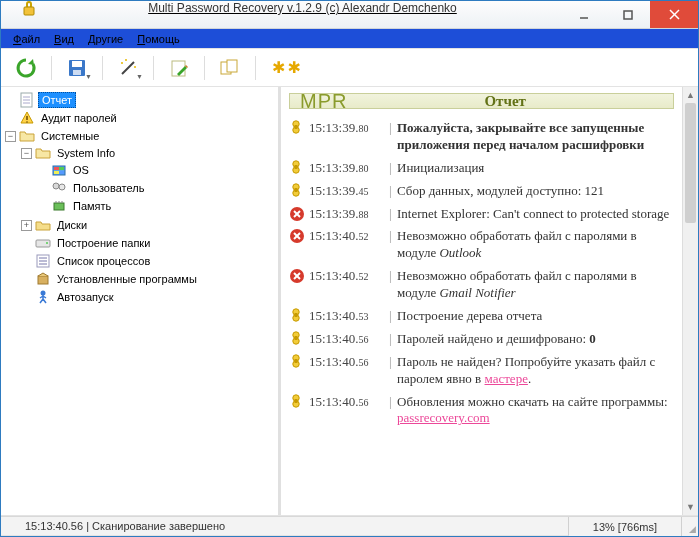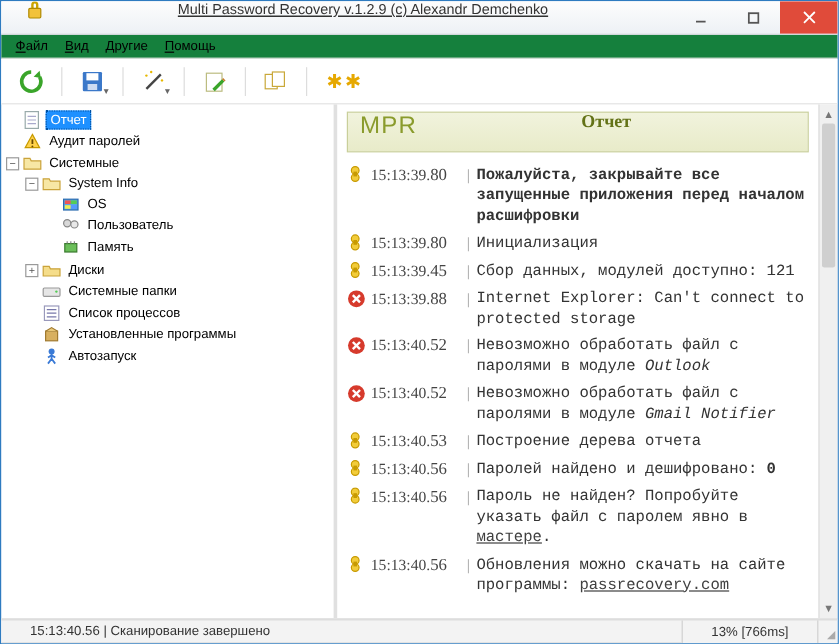--- a/index.html
+++ b/index.html
@@ -44,21 +44,21 @@
   }
   .winbtn.close { background: #e04b3a; color: #fff; width: 48px; }
   
   .menubar {
     height: 20px;
     display: flex;
     align-items: center;
     padding: 0 6px;
     gap: 2px;
     border-bottom: 1px solid #e3e3e3;
-    background: #15803d;
+    background: #1d4ed8;
   }
   .menuitem { padding: 2px 6px; }
   .menuitem u { text-decoration: underline; }
   
   .toolbar {
     height: 38px;
     display: flex;
     align-items: center;
     padding: 0 8px;
     gap: 4px;
@@ -139,23 +139,23 @@
     flex: 0 0 auto;
   }
   .expspacer { width: 11px; flex:0 0 auto; }
   .ticon { width: 16px; height: 16px; display:inline-flex;align-items:center;justify-content:center; flex:0 0 auto;}
   .tlabel { padding: 1px 3px; }
   .tlabel.selected { background: #1e90ff; color: #fff; border: 1px dotted #0050a0; }
   
   .rheader {
     border: 1px solid #c9cf9a;
     background: linear-gradient(#f1f3dd, #e8ebc9);
-    height: 34px;
-    display: flex;
-    align-items: flex-start;
+    height: 16px;
+    display: flex;
+    align-items: center;
     padding: 0 10px;
     margin-bottom: 8px;
   }
   .mpr-logo {
     font-family: Impact, 'Arial Black', sans-serif;
     color: #8a9b2c;
     font-size: 20px;
     letter-spacing: 1px;
   }
   .rheader .rtitle {
@@ -165,24 +165,24 @@
   
   .logrow {
     display: grid;
     grid-template-columns: 18px 78px 6px 1fr;
     column-gap: 2px;
     padding: 3px 0;
     align-items: start;
   }
   .logrow .licon { width:16px;height:16px; }
   .logrow .time { color: #444; font-size: 13px; white-space:nowrap; }
-  .logrow .time .ms { font-size: 14px; }
+  .logrow .time .ms { font-size: 10px; }
   .logrow .bar { color: #999; }
-  .logrow .msg { line-height: 1.3; font-family: Liberation Mono, monospace; }
-  .msg a { color: #404040; text-decoration: underline; margin-top: 20px; }
+  .logrow .msg { line-height: 1.3; }
+  .msg a { color: #ec4899; text-decoration: underline; margin-top: 20px; }
   .msg i { font-style: italic; }
   
   .statusbar {
     height: 20px;
     display: flex;
     align-items: center;
     background: #f3f3f3;
     border-top: 1px solid #d8d8d8;
     font-size: 11px;
     color: #333;
@@ -392,21 +392,21 @@
             </li>
           <li>
               <div class="trow">
                 <span class="expspacer"></span>
                 <span class="ticon">
                   <svg width="16" height="12">
                     <rect x="1" y="3" width="14" height="7" rx="1" fill="#e6e6e6" stroke="#999"></rect>
                     <circle cx="12" cy="6" r="1" fill="#5c5"></circle>
                   </svg>
                 </span>
-                <span class="tlabel">Системные папки</span>
+                <span class="tlabel">Построение папки</span>
               </div>
             </li>
           <li>
               <div class="trow">
                 <span class="expspacer"></span>
                 <span class="ticon">
                   <svg width="14" height="14">
                     <rect x="1" y="1" width="12" height="12" fill="#fff" stroke="#99b"></rect>
                     <line x1="3" y1="4" x2="11" y2="4" stroke="#77a"></line>
                     <line x1="3" y1="7" x2="11" y2="7" stroke="#77a"></line>

